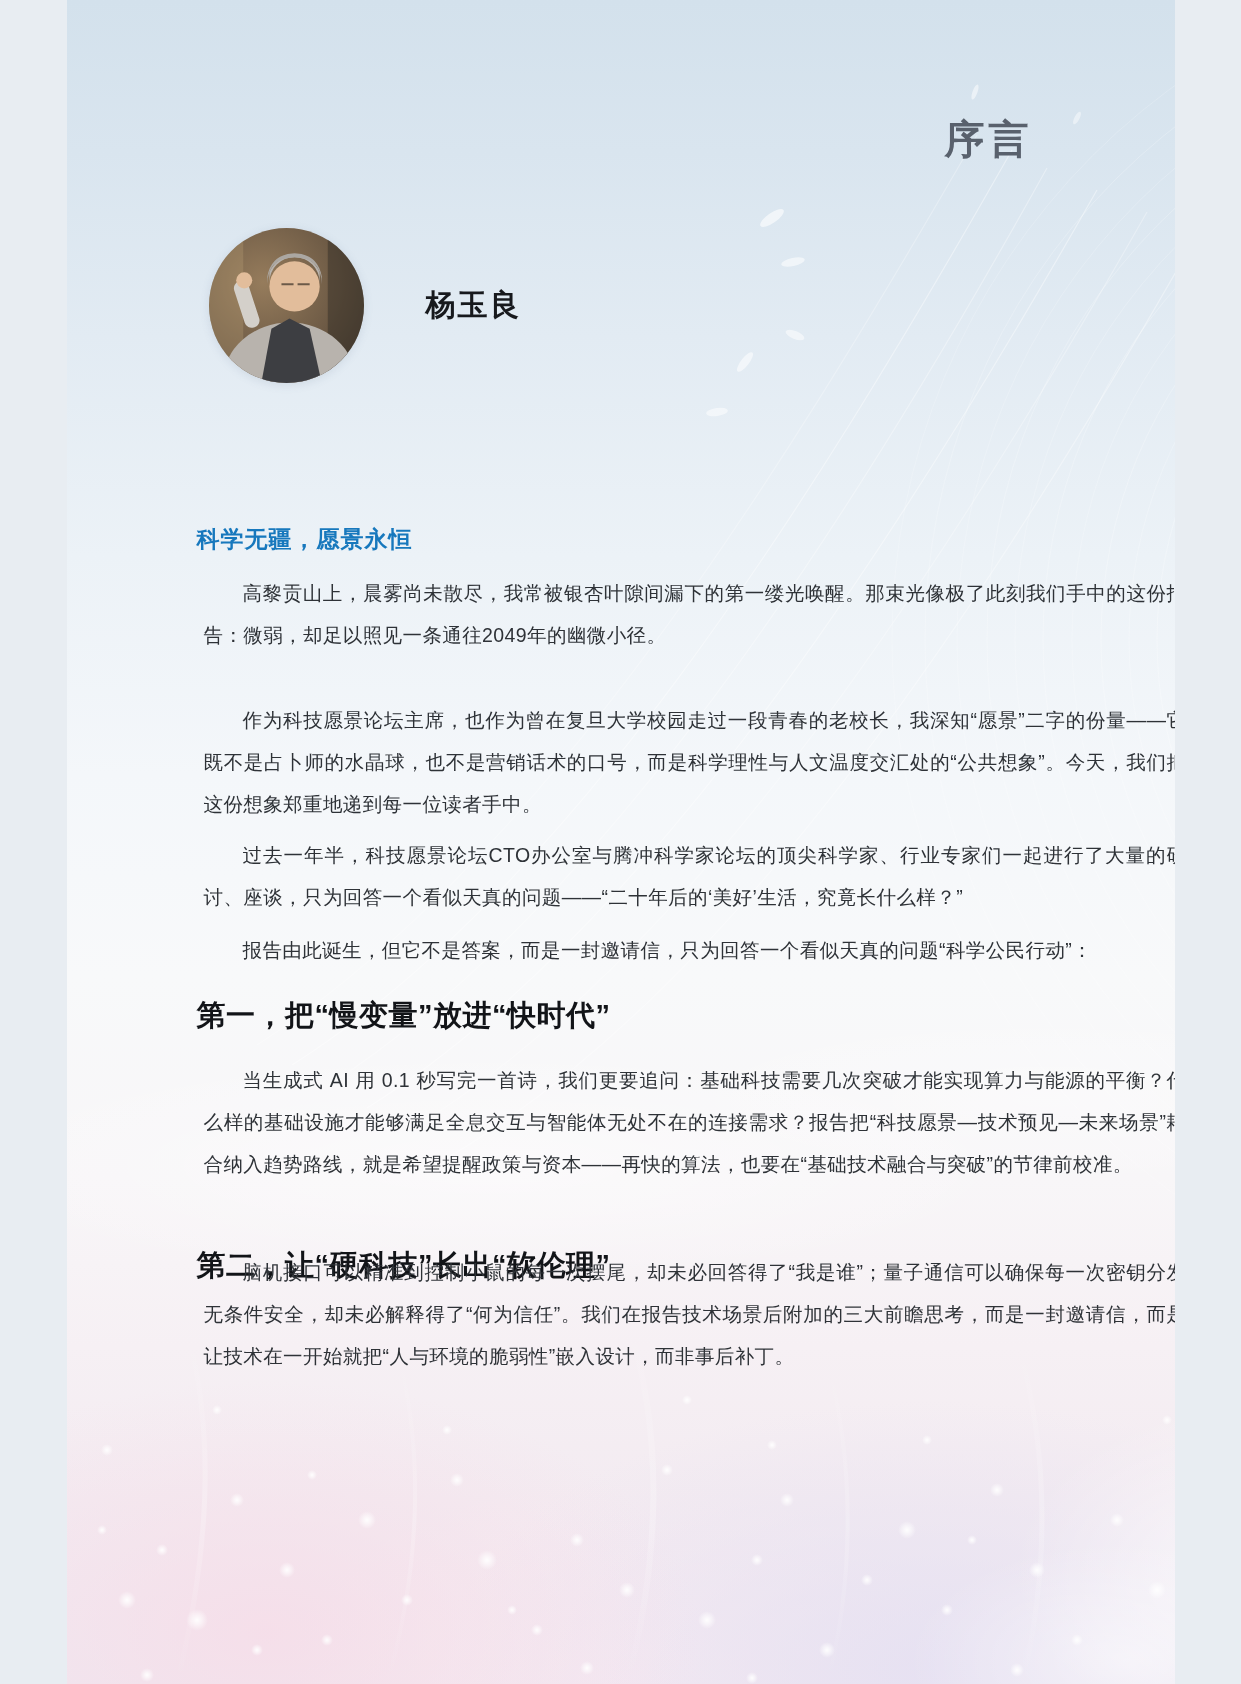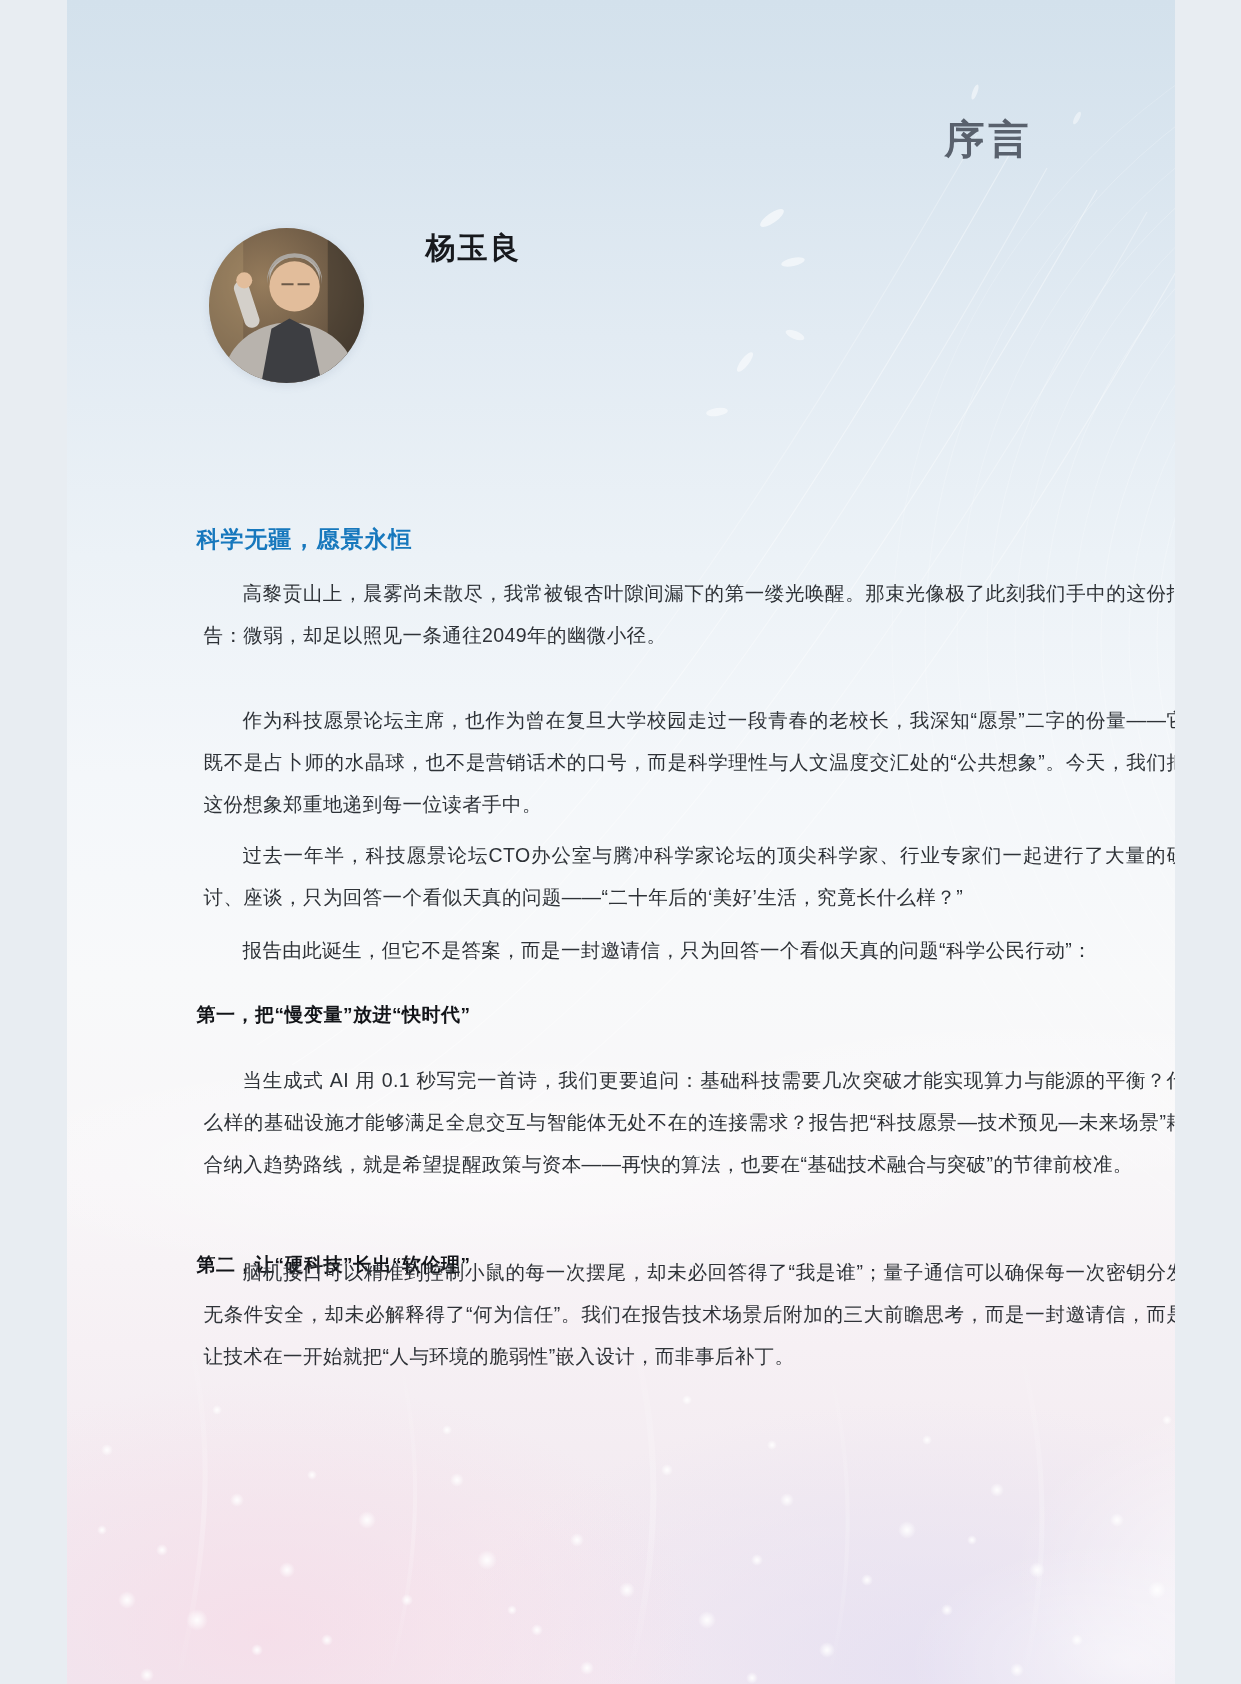--- a/index.html
+++ b/index.html
@@ -24,21 +24,21 @@
   .bg-decor{position:absolute;inset:0;pointer-events:none;}
 
   .header-label{
     position:absolute;top:112px;right:142px;
     font-size:40px;font-weight:600;letter-spacing:4px;
     color:#59616d;
   }
 
   .author-row{
     position:absolute;top:228px;left:142px;
-    display:flex;align-items:flex-start;
+    display:flex;align-items:center;
   }
   .avatar{
     width:155px;height:155px;border-radius:50%;overflow:hidden;
     flex:0 0 auto;
     box-shadow:0 2px 10px rgba(90,110,140,.15);
   }
   .avatar svg{display:block;width:100%;height:100%;}
   .author-name{
     margin-left:62px;
     font-size:30px;font-weight:600;color:#17191d;letter-spacing:2px;
@@ -58,21 +58,21 @@
     font-size:19.5px;line-height:42px;letter-spacing:.4px;
     text-align:justify;
     text-indent:2em;
   }
   .p1{top:572px;}
   .p2{top:699px;}
   .p3{top:834px;}
   .p4{top:929px;}
   .section-heading{
     position:absolute;left:0;margin:0;
-    font-size:19px;font-weight:700;color:#121418;letter-spacing:.5px;
+    font-size:29px;font-weight:700;color:#121418;letter-spacing:.5px;
     line-height:30px;
   }
   .h-sec1{top:1000px;}
   .h-sec2{top:1250px;}
   .sec1-body{top:1059px;}
   .sec2-body{top:1251px;}
 </style>
 </head>
 <body>
 

